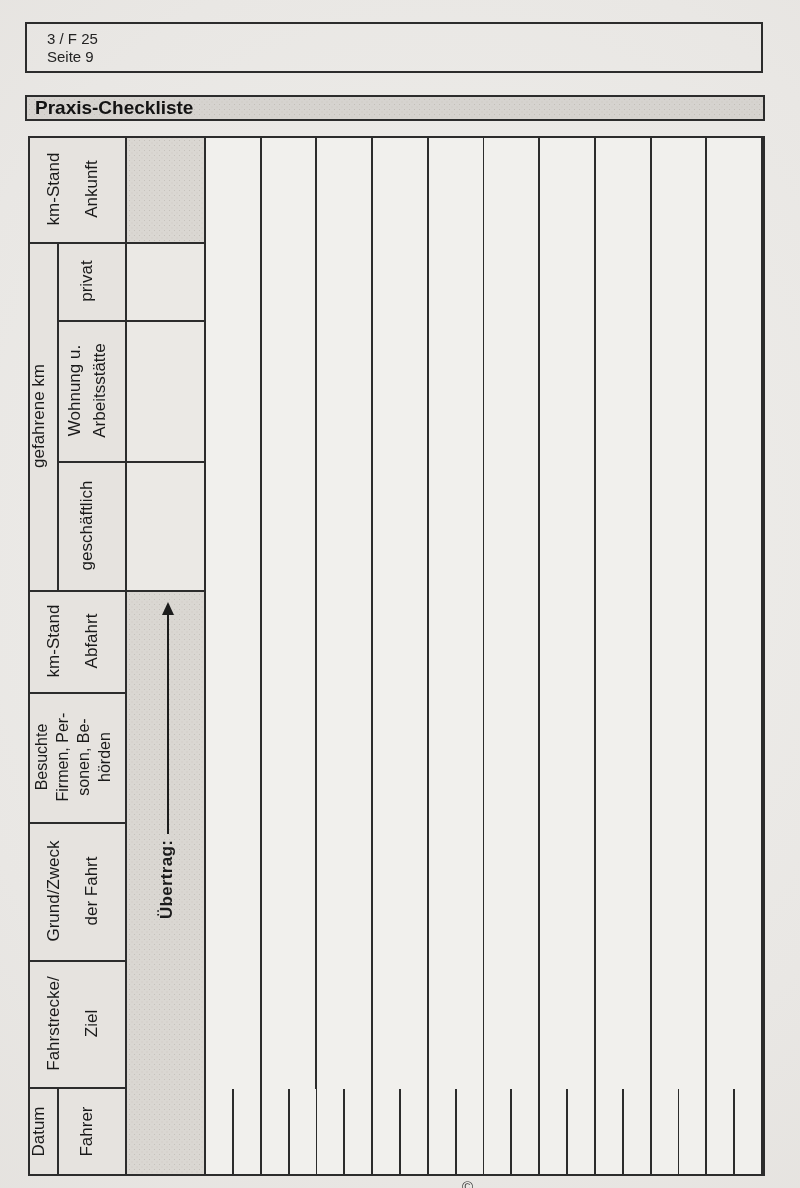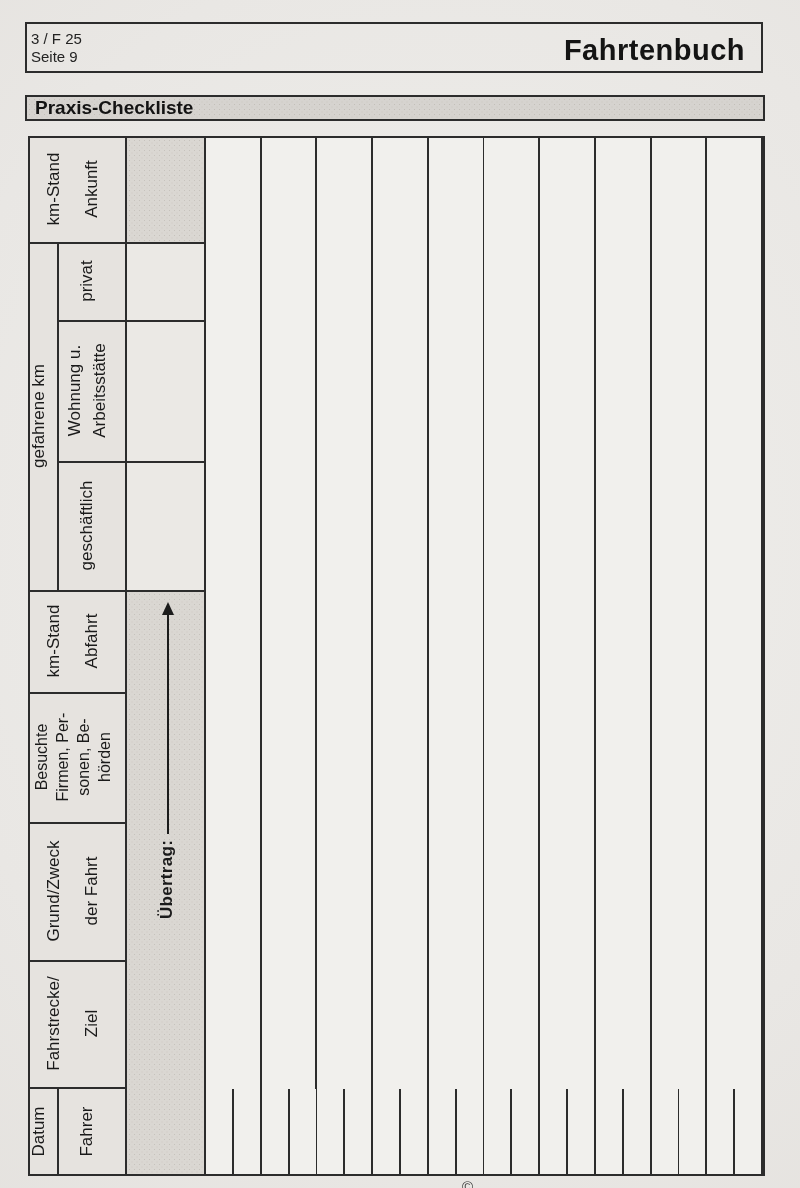--- a/index.html
+++ b/index.html
@@ -9,21 +9,21 @@
     font-family:"Liberation Sans", sans-serif;
     color:#1d1d1d;
     -webkit-font-smoothing:antialiased;
   }
   .abs{position:absolute;box-sizing:border-box;}
   
   .form-header{
     left:25px;top:22px;width:738px;height:51px;
     border:2px solid #2c2c2c;display:flex;align-items:stretch;
   }
-  .form-code-block{padding:6px 0 0 4px;font-size:15px;line-height:18px;font-weight:400;color:#232323;}
+  .form-code-block{padding:6px 0 0 20px;font-size:15px;line-height:18px;font-weight:400;color:#232323;}
   .form-title{
     margin-left:auto;align-self:center;padding:6px 16px 0 0;
     font-size:29px;font-weight:700;letter-spacing:0.5px;color:#141414;
   }
   
   .section-bar{
     left:25px;top:95px;width:740px;height:26px;
     border:2px solid #2c2c2c;
     background-color:#d6d3cf;
     background-image:radial-gradient(circle,#c3bfb9 22%,transparent 25%),radial-gradient(circle,#cac6c0 22%,transparent 25%);
@@ -71,21 +71,20 @@
   .footer-mark{position:absolute;left:462px;top:1178px;font-size:15px;color:#3a3a3a;}
 </style>
 </head>
 <body>
 
 <div class="abs form-header">
   <div class="form-code-block">
     <div>3 / F 25</div>
     <div>Seite 9</div>
   </div>
-  <div class="form-title">Fahrtenbuch</div>
 </div>
 
 <div class="abs section-bar">
   <span class="section-title">Praxis-Checkliste</span>
 </div>
 
 <div class="abs logbook">
 
   <div class="cell hdr br bb" style="left:0;top:0;width:97px;height:106px;">
     <div class="rot l-lg" style="width:106px;height:97px;">

